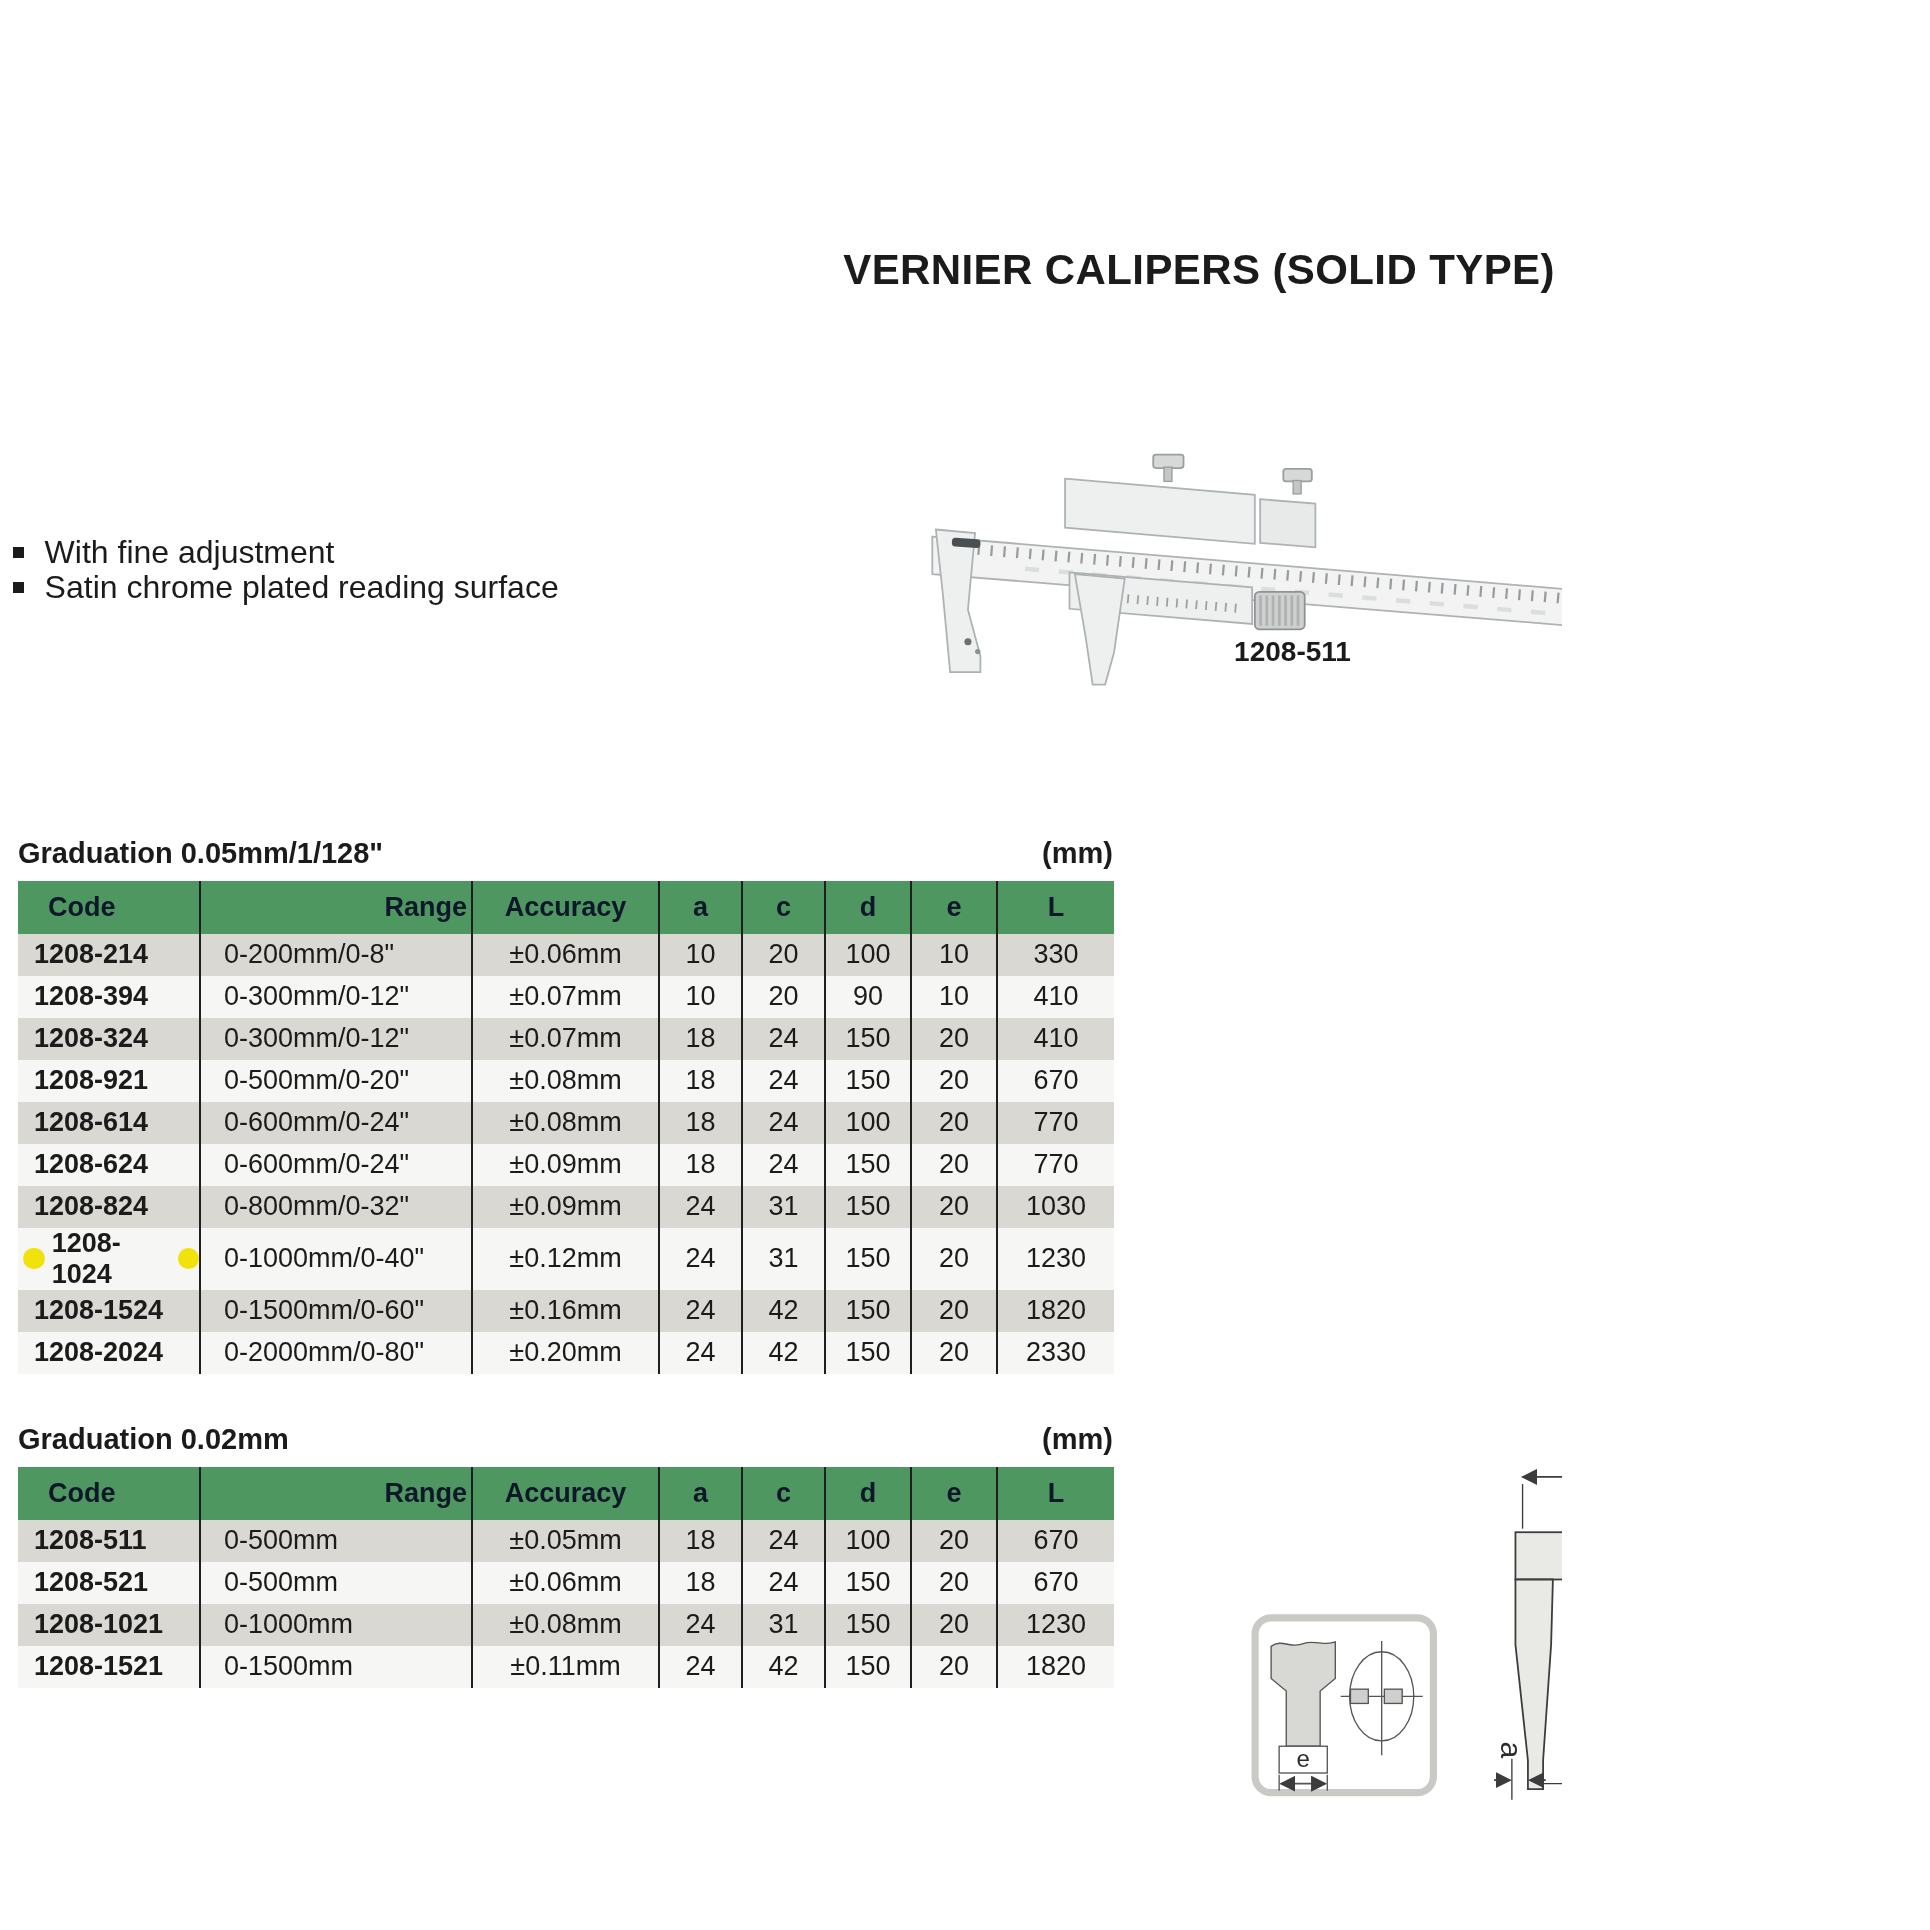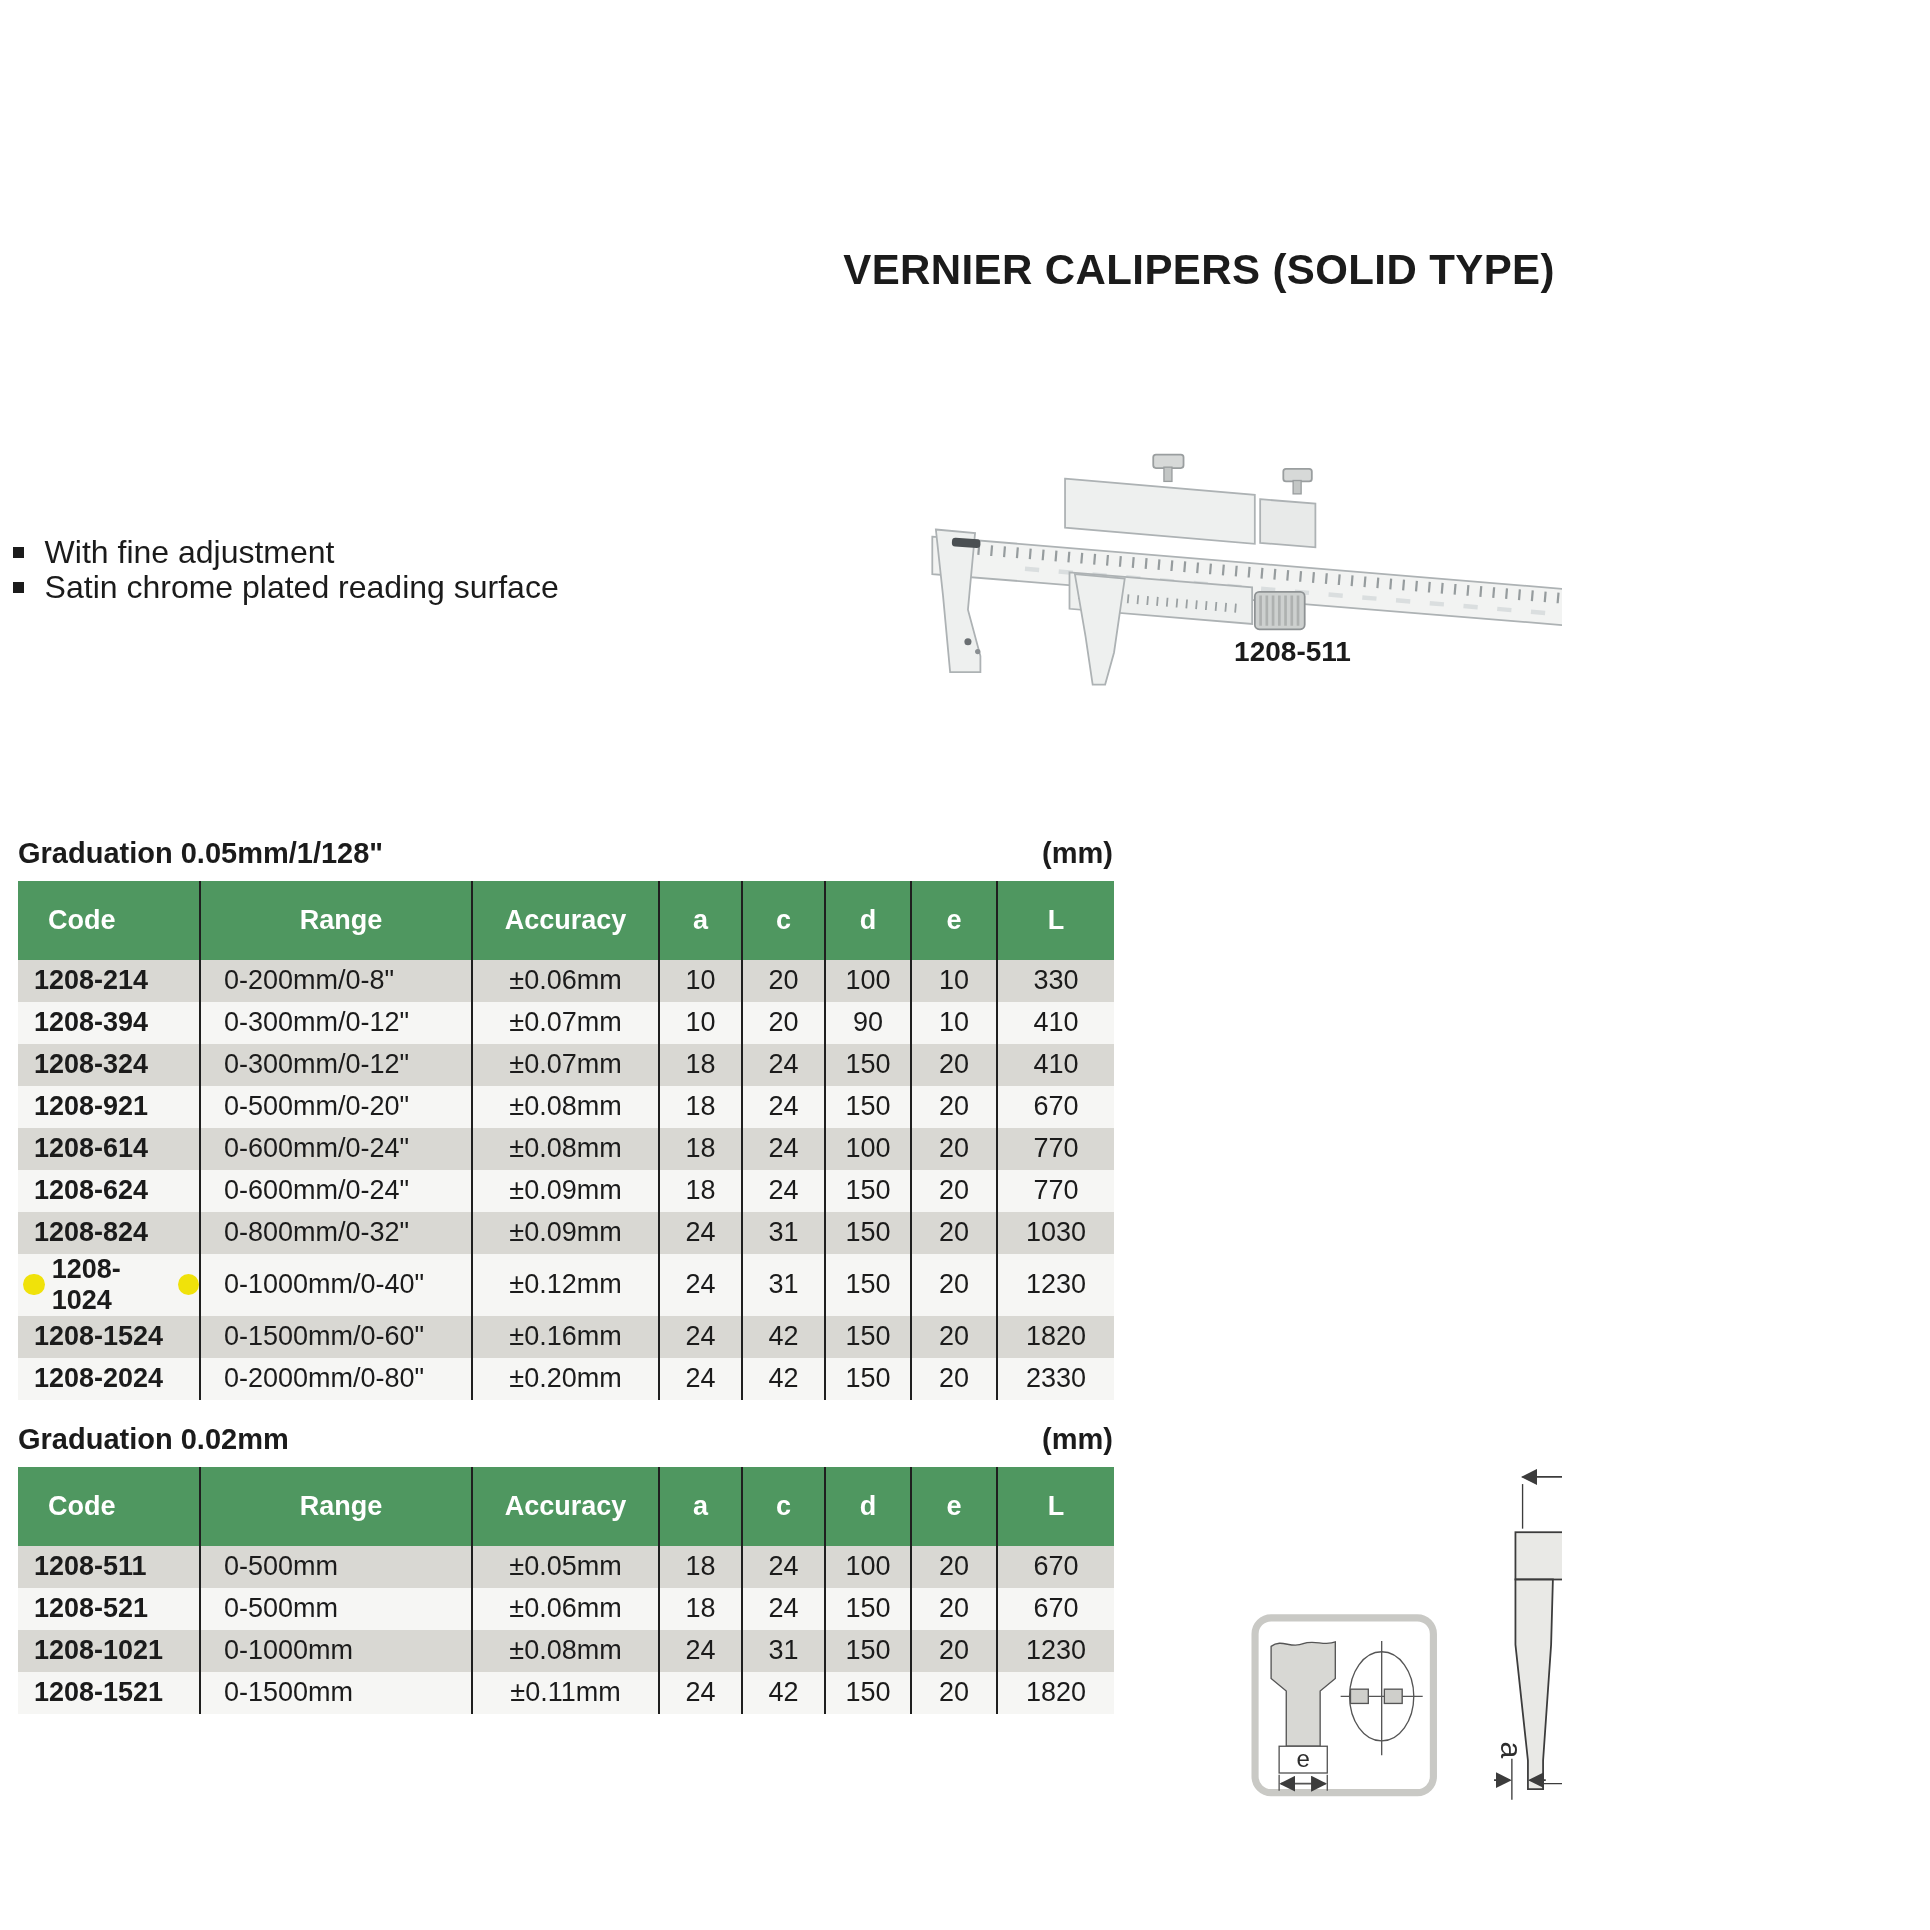--- a/index.html
+++ b/index.html
@@ -19,28 +19,28 @@
   .product-svg{position:absolute;left:900px;top:403px;width:1025px;height:294px;}
   .product-label{position:absolute;left:1150px;top:636px;width:285px;text-align:center;
                  font-size:28px;font-weight:bold;}
 
   
   .tbl-section{position:absolute;left:18px;width:1095px;}
   .sec1{top:829px;} .sec2{top:1415px;}
   .tbl-head{display:flex;justify-content:space-between;align-items:flex-end;
             font-size:29px;font-weight:bold;height:41px;}
   table{border-collapse:collapse;table-layout:fixed;width:1095px;margin-top:10.7px;}
-  th{background:var(--green,#4f9760);color:#ffffff;font-weight:bold;font-size:27px;height:45px;
-     text-align:center;padding:17px;}
+  th{background:var(--green,#4f9760);color:#0f172a;font-weight:bold;font-size:27px;height:45px;
+     text-align:center;padding:4px;}
   td{font-size:27px;height:42px;text-align:center;padding:0;color:#1b1b1b;}
   th:not(:last-child),td:not(:last-child){border-right:2.7px solid #1f1f1f;}
   tbody tr:nth-child(odd){background:var(--gray,#d9d8d3);}
   tbody tr:nth-child(even){background:var(--light,#f6f6f4);}
   th.code{text-align:left;padding-left:30px;}
-  th.range{text-align:center;padding-left:27px;}
+  th.range{text-align:right;padding-left:27px;}
   td.code{font-weight:bold;text-align:left;padding-left:16px;margin-left:20px;}
   td.range{text-align:left;padding-left:23px;}
   .hl{display:flex;align-items:center;margin-left:-10.7px;}
   .dot{width:21.4px;height:21.4px;border-radius:50%;background:var(--yellow,#f0e20a);
        flex:0 0 auto;display:inline-block;}
   .hl .code-text{margin:0 7.1px;}
 
   
   .side-caption{position:absolute;left:1684px;top:977px;width:242px;text-align:center;
                 font-size:22px;line-height:30px;}

